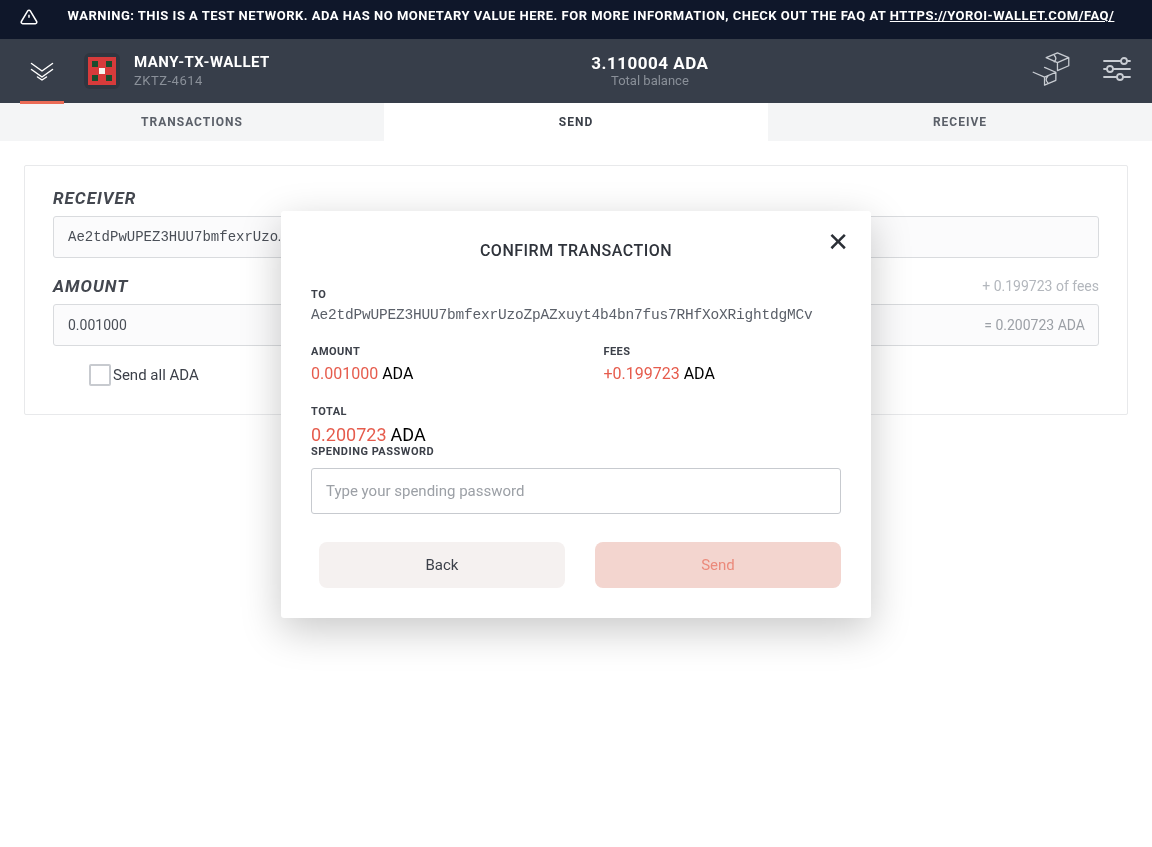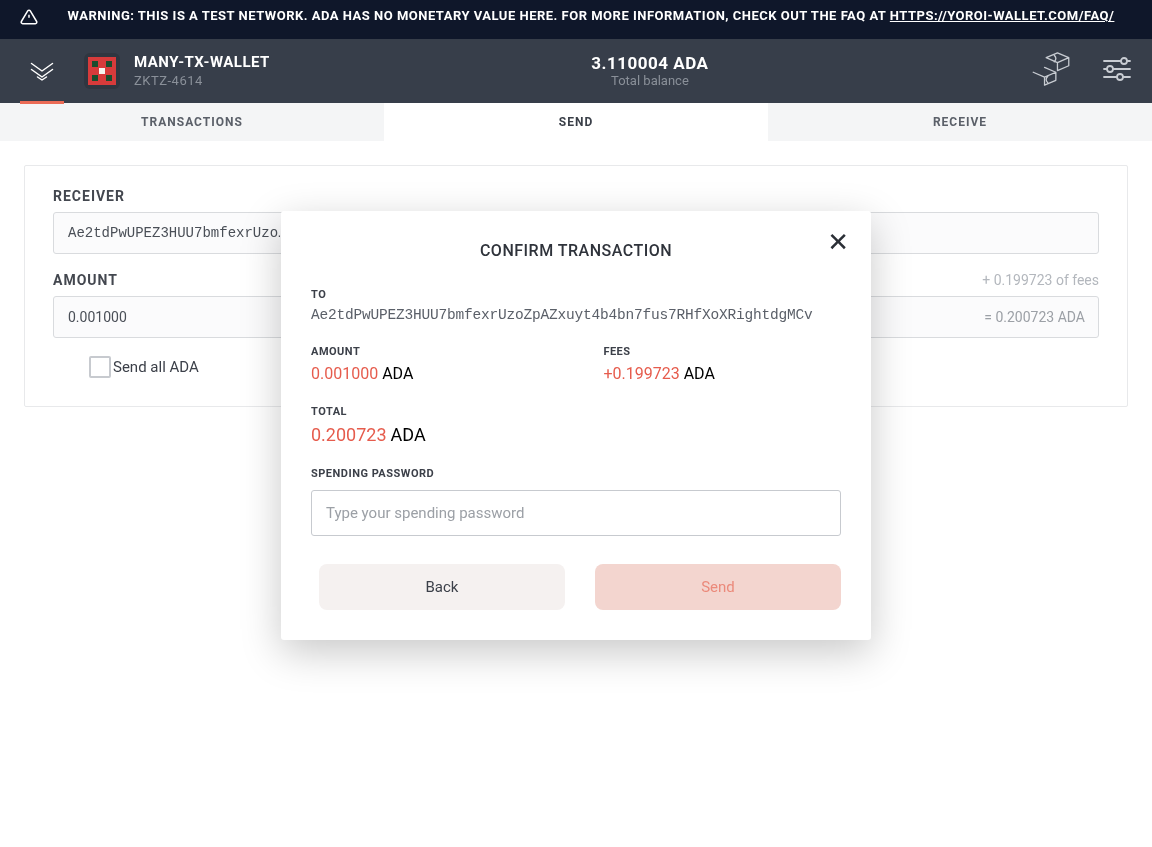--- a/index.html
+++ b/index.html
@@ -129,25 +129,26 @@
       background: #ffffff;
       color: #3a3f48;
     }
     .send-panel {
       margin: 24px;
       border: 1px solid #e8e9eb;
       border-radius: 2px;
       padding: 22px 28px 28px;
     }
     .field-label {
-      font-size: 14px;
+      font-size: 17px;
       font-weight: 700;
       letter-spacing: 1px;
       color: #43474f;
       margin-bottom: 8px;
+      font-style: italic;
     }
     .text-input {
       width: 100%;
       border: 1px solid #d9dbde;
       border-radius: 3px;
       padding: 12px 14px;
       font-size: 14px;
       background: #fbfbfc;
       color: #4a4f57;
       font-family: "Courier New", monospace;
@@ -251,21 +252,21 @@
     }
     .m-value {
       font-size: 16px;
       margin-top: 4px;
     }
     .m-value .num { color: #e65c4d; }
     .m-value .unit { color: #000000; margin-left: 4px; margin-top: 26px;}
     .m-fees .num { color: #e65c4d; }
     .m-total { margin-top: 22px; }
     .m-total .m-value { font-size: 18px; }
-    .m-pass { margin-top: 22px; }
+    .m-pass { }
     .m-pass-input {
       width: 100%;
       border: 1px solid #c7cacf;
       border-radius: 3px;
       padding: 13px 14px;
       font-size: 15px;
       background: #ffffff;
       margin-top:4px;
     }
     .m-pass-input::placeholder { color: #9ca0a6; }

